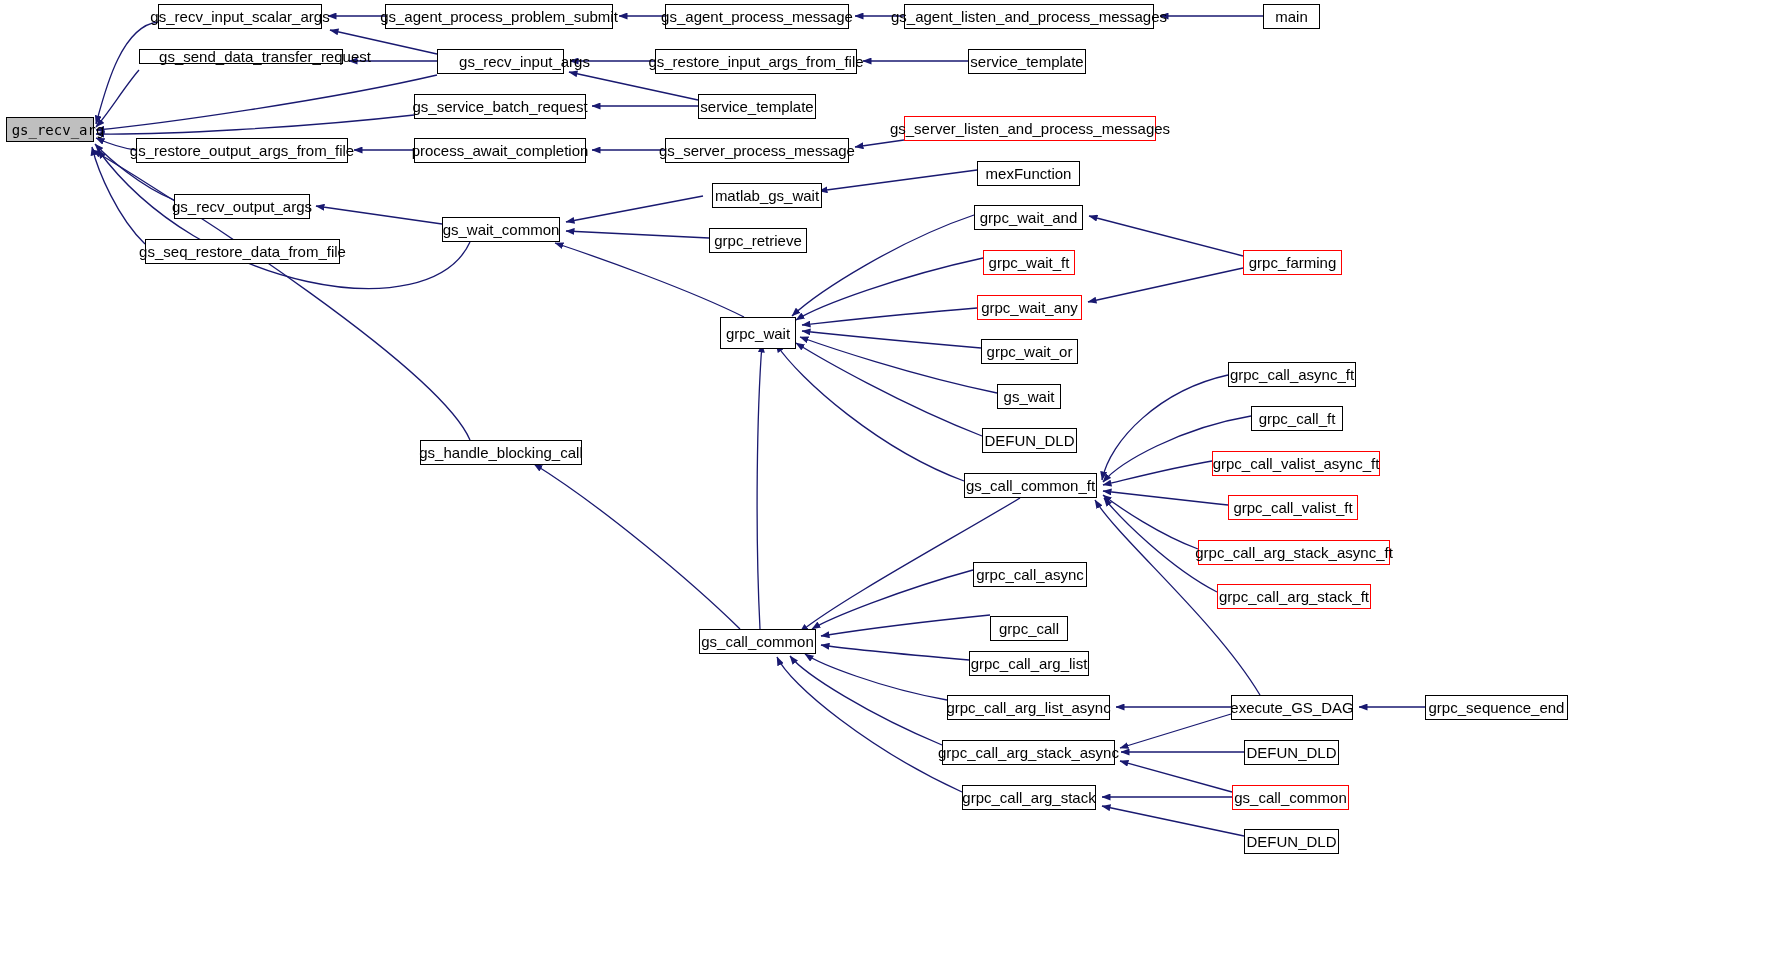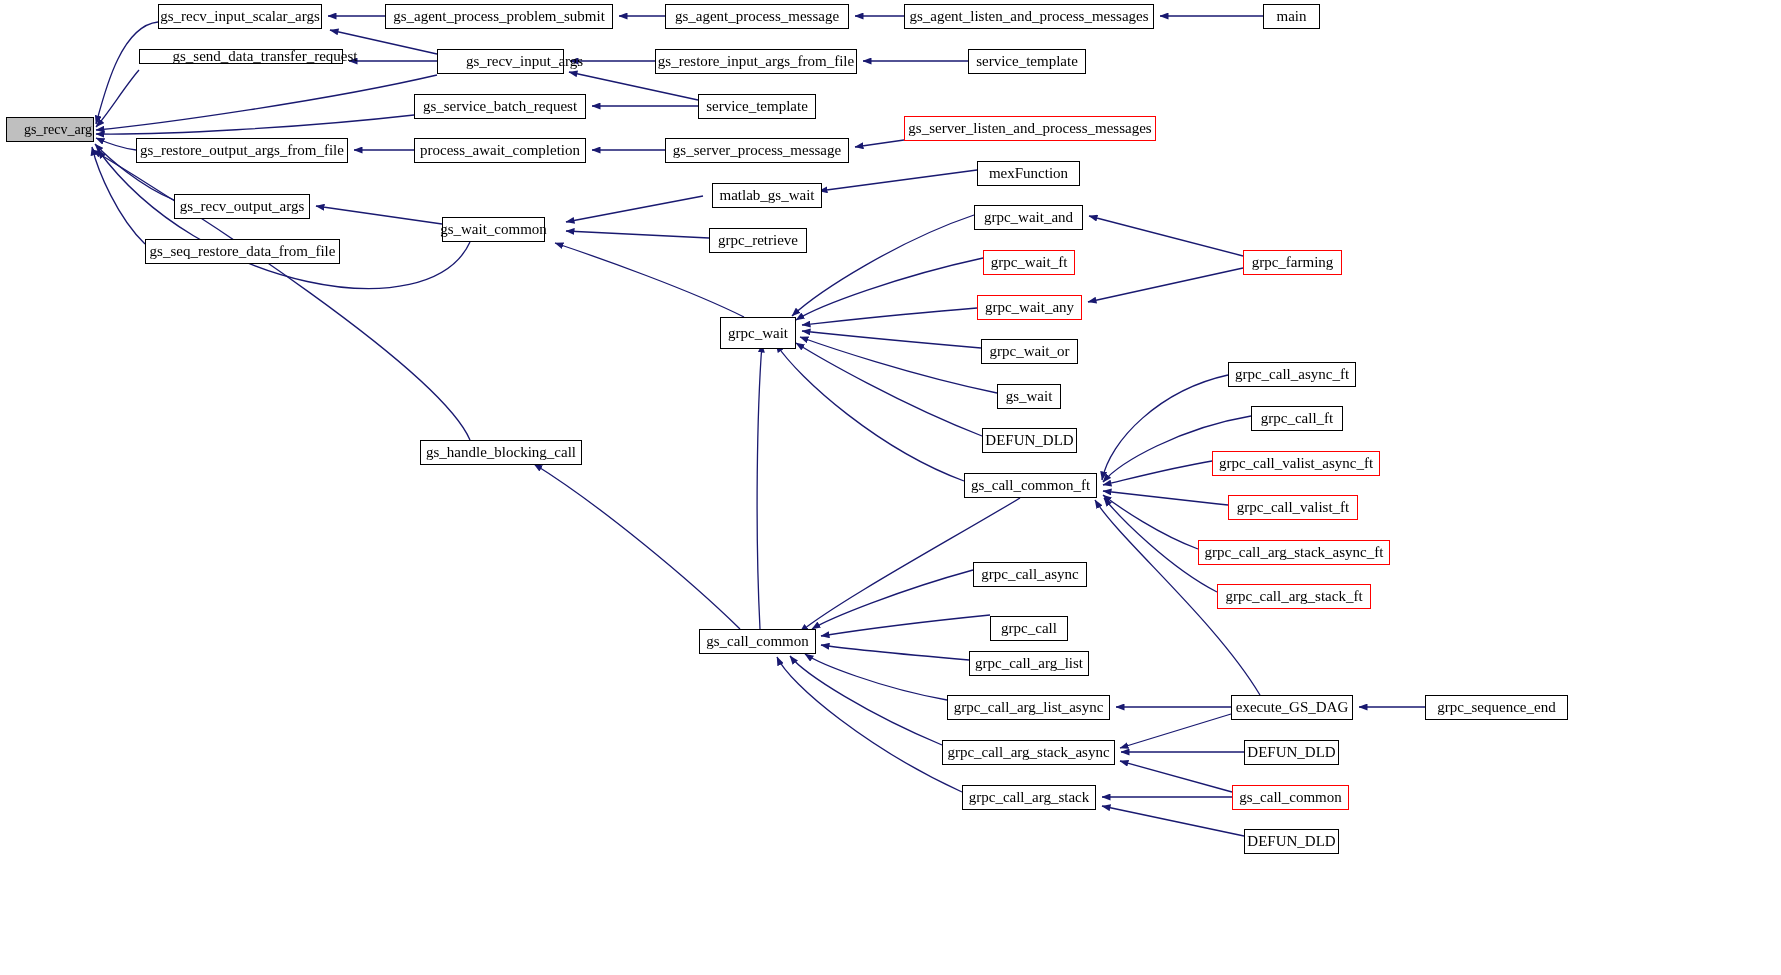--- a/index.html
+++ b/index.html
@@ -50,21 +50,20 @@
   }
   .node.root {
     background: #bfbfbf;
     border-color: #000000;
     font-family: "DejaVu Sans Mono", "Liberation Mono", monospace;
     font-size: 14px;
     padding-left: 16px;
   }
   .node-label {
     pointer-events: none;
-    font-family: Liberation Serif, serif;
   }
 </style>
 </head>
 <body>
 
 <div id="graph-root">
 
   <svg id="edge-layer" viewBox="0 0 1781 975" width="1781" height="975" xmlns="http://www.w3.org/2000/svg">
     <defs>
       <marker id="arrowhead" markerWidth="9" markerHeight="7" refX="8.5" refY="3.5" orient="auto" markerUnits="userSpaceOnUse">
@@ -155,21 +154,21 @@
       </div>
       <div class="node" style="left: 414px; top: 94px; width: 172px; height: 25px;">
         <span class="node-label">gs_service_batch_request</span>
       </div>
       <div class="node" style="left: 414px; top: 138px; width: 172px; height: 25px;">
         <span class="node-label">process_await_completion</span>
       </div>
       <div class="node" style="left: 437px; top: 49px; width: 127px; height: 25px; padding-left: 48px;">
         <span class="node-label">gs_recv_input_args</span>
       </div>
-      <div class="node" style="left: 442px; top: 217px; width: 103px; height: 25px;">
+      <div class="node" style="left: 442px; top: 217px; width: 118px; height: 25px;">
         <span class="node-label">gs_wait_common</span>
       </div>
       <div class="node" style="left: 420px; top: 440px; width: 162px; height: 25px;">
         <span class="node-label">gs_handle_blocking_call</span>
       </div>
       <div class="node" style="left: 385px; top: 4px; width: 228px; height: 25px;">
         <span class="node-label">gs_agent_process_problem_submit</span>
       </div>
       <div class="node" style="left: 655px; top: 49px; width: 202px; height: 25px;">
         <span class="node-label">gs_restore_input_args_from_file</span>

